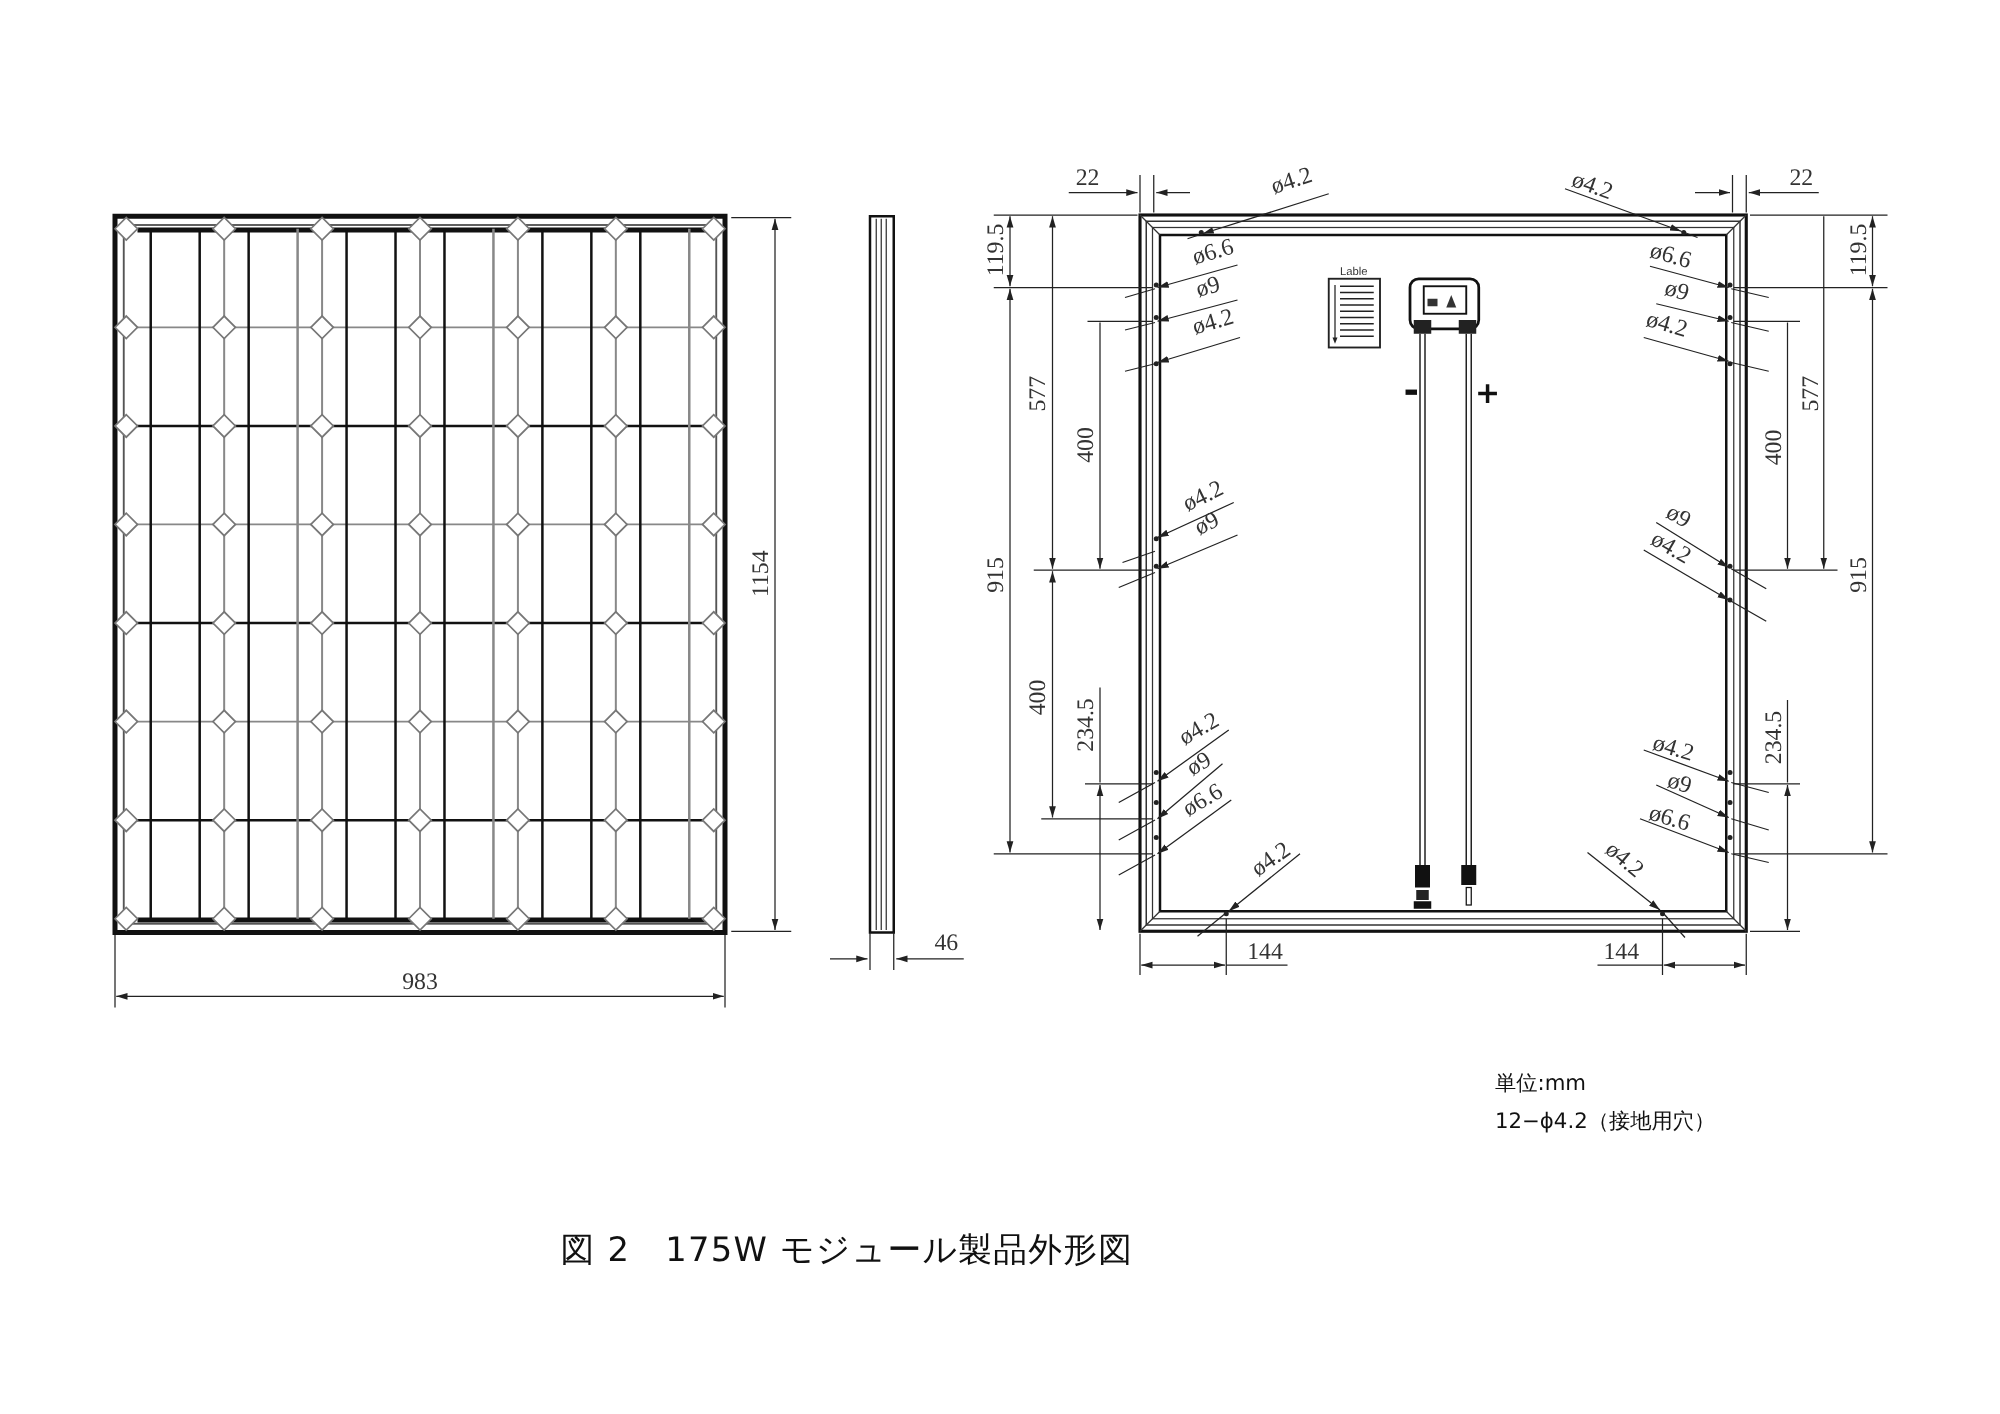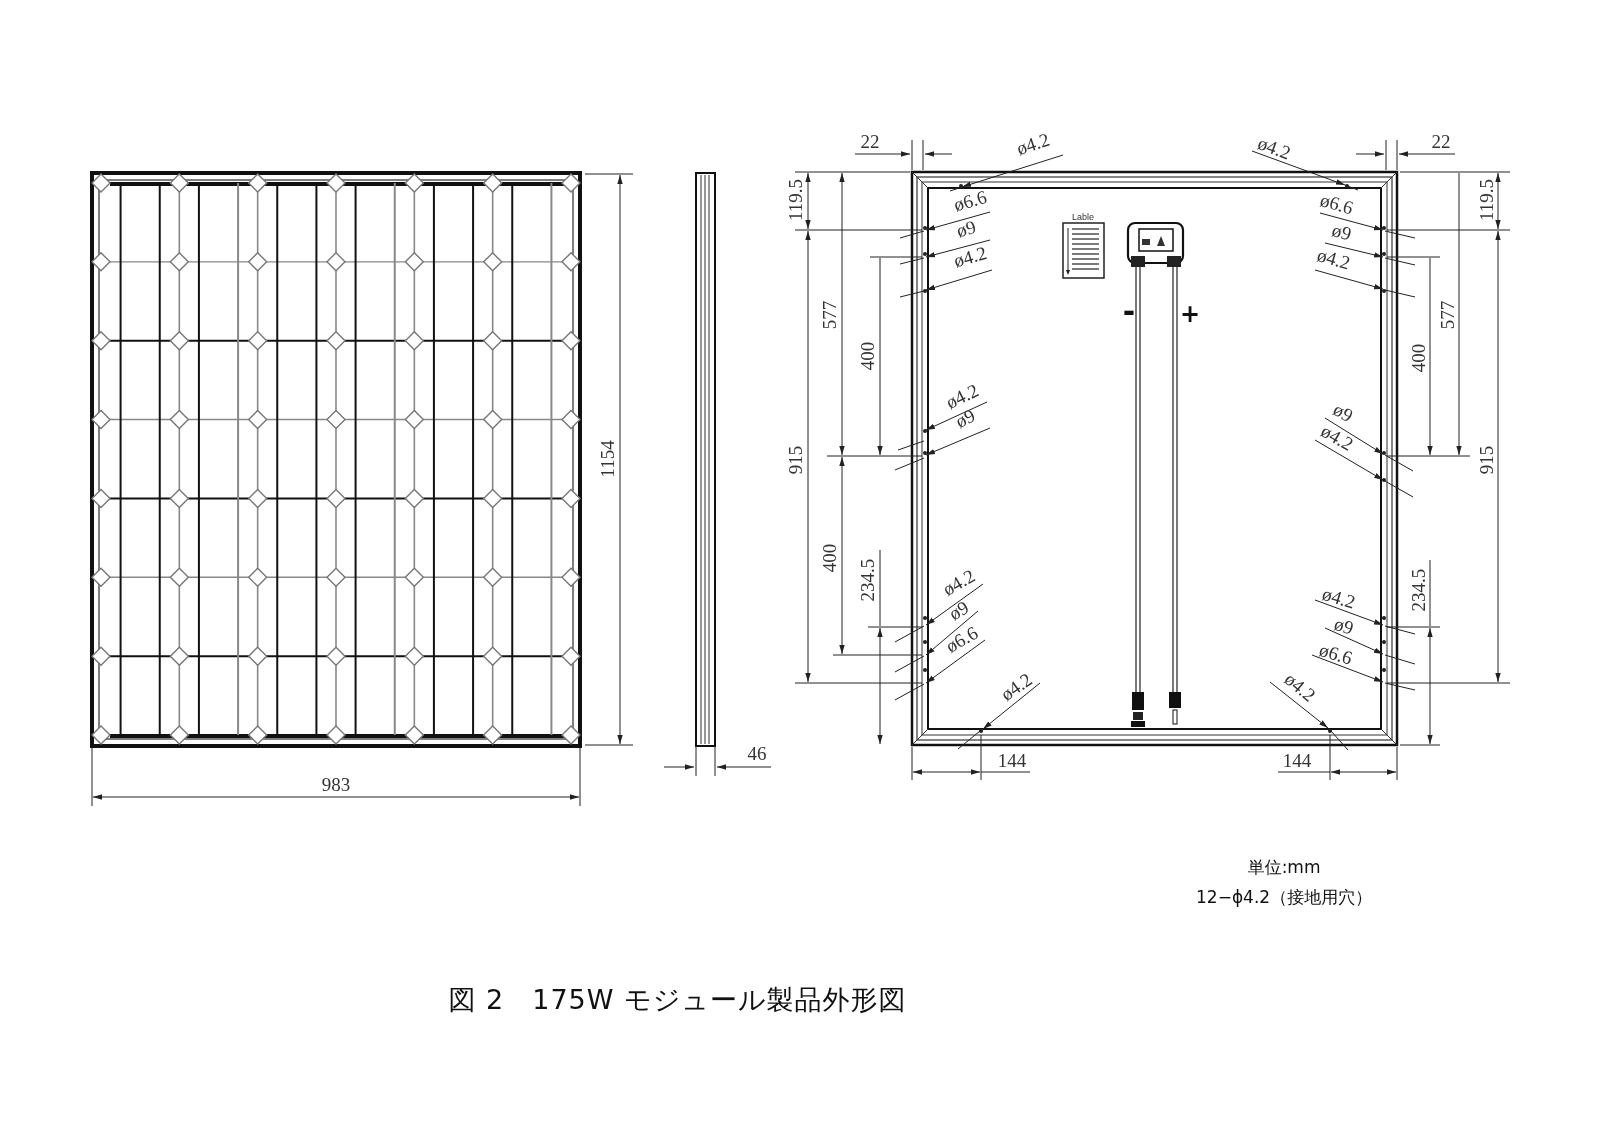--- a/index.html
+++ b/index.html
@@ -1,20 +1,20 @@
 <!DOCTYPE html>
 <html><head>
 <meta charset="utf-8">
 <style>
   html,body{margin:0;padding:0;background:#ffffff;}
   body{width:1600px;height:1131px;position:relative;overflow:hidden;font-family:"DejaVu Serif",serif;}
   svg{position:absolute;left:0;top:0;}
   .dim{font-family:"Liberation Serif","DejaVu Serif",serif;font-size:19px;fill:#333;}
   .lbl{font-family:"Liberation Sans","DejaVu Sans",sans-serif;}
-  #notes{position:absolute;left:1196px;top:852px;font-family:"DejaVu Sans",sans-serif;font-size:17px;color:#111;line-height:30px;text-align:center;}
+  #notes{position:absolute;left:1196px;top:852px;font-family:"DejaVu Sans",sans-serif;font-size:17px;color:#111;line-height:30px;}
   #caption{position:absolute;left:0;width:1355px;top:982px;text-align:center;font-family:"DejaVu Sans",sans-serif;font-size:27px;color:#111;letter-spacing:1px;}
 </style>
 </head>
 <body>
 
 <svg width="1600" height="1131" viewBox="0 0 1600 1131" xmlns="http://www.w3.org/2000/svg">
   <defs>
     <marker id="arr" viewBox="0 0 10 10" refX="10" refY="5" markerWidth="9" markerHeight="9" orient="auto-start-reverse">
       <path d="M0,2 L10,5 L0,8 z" fill="#222"></path>
     </marker>

